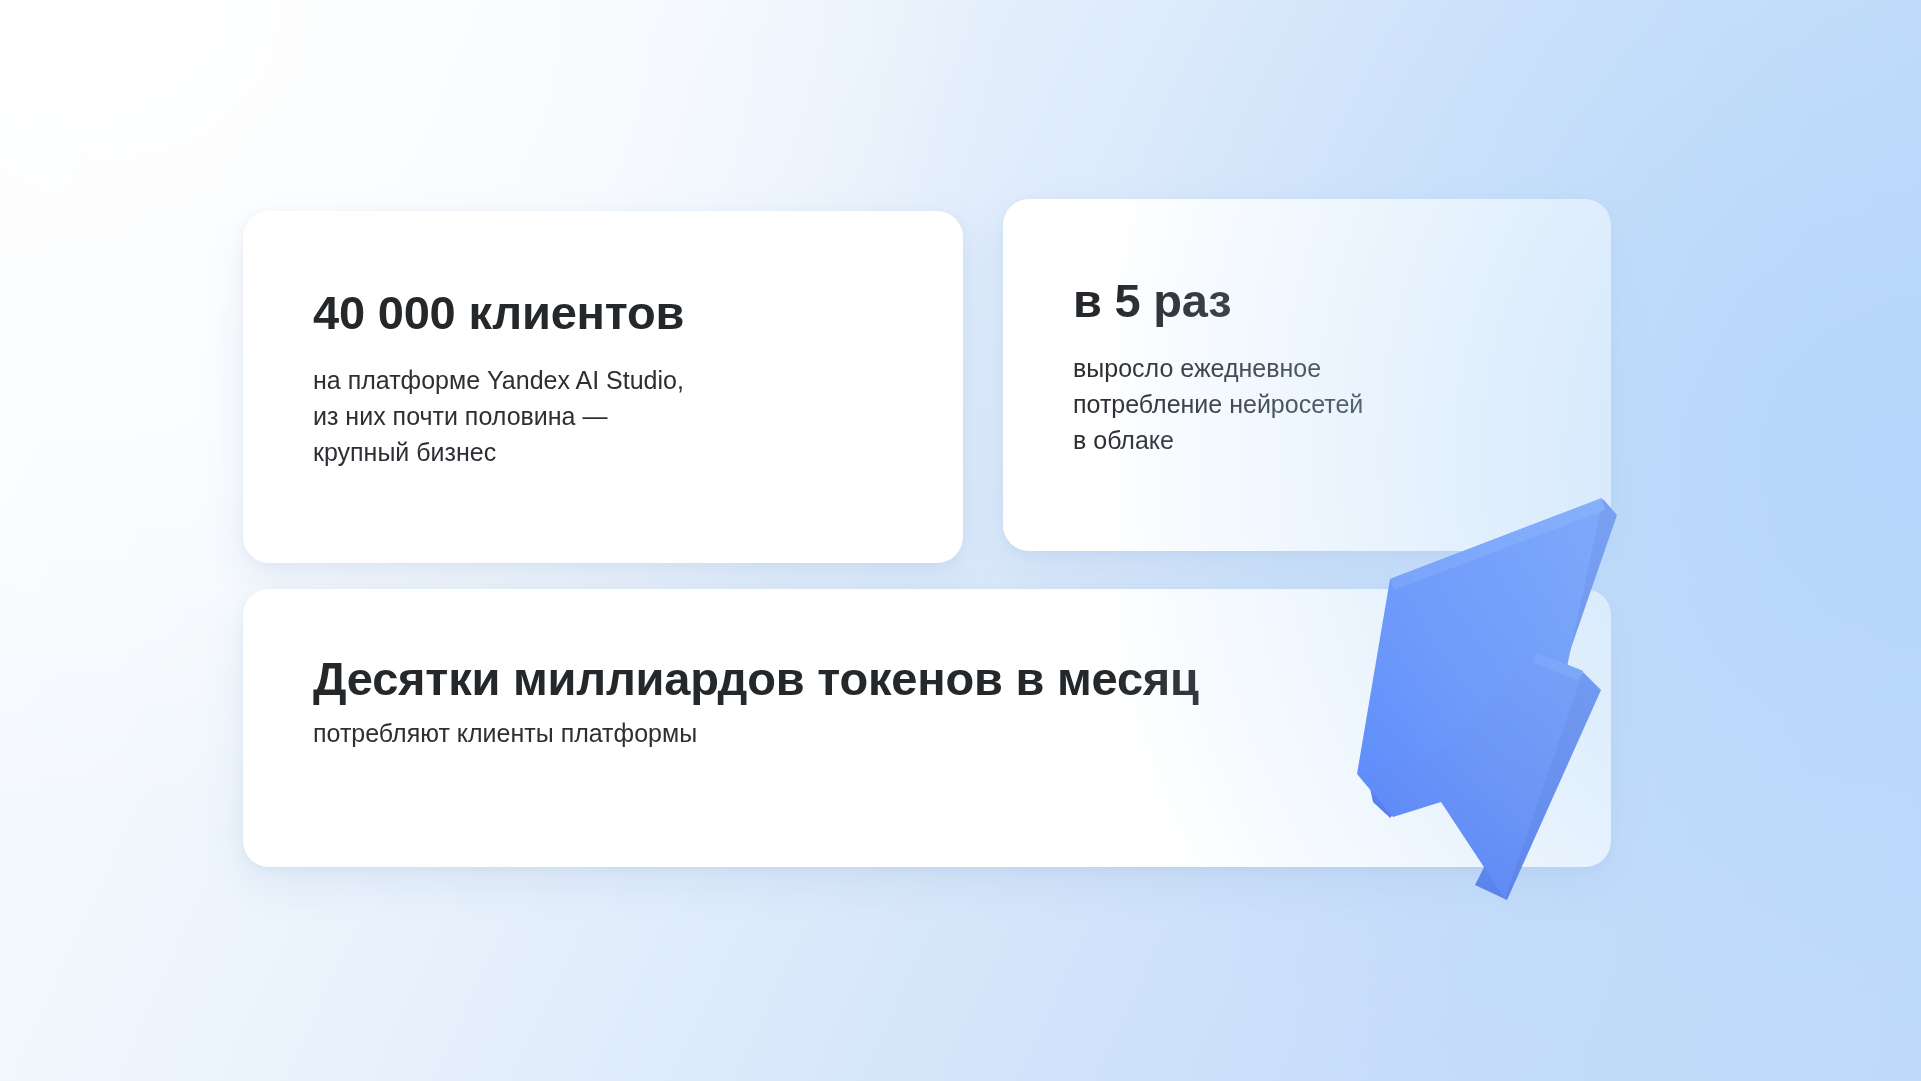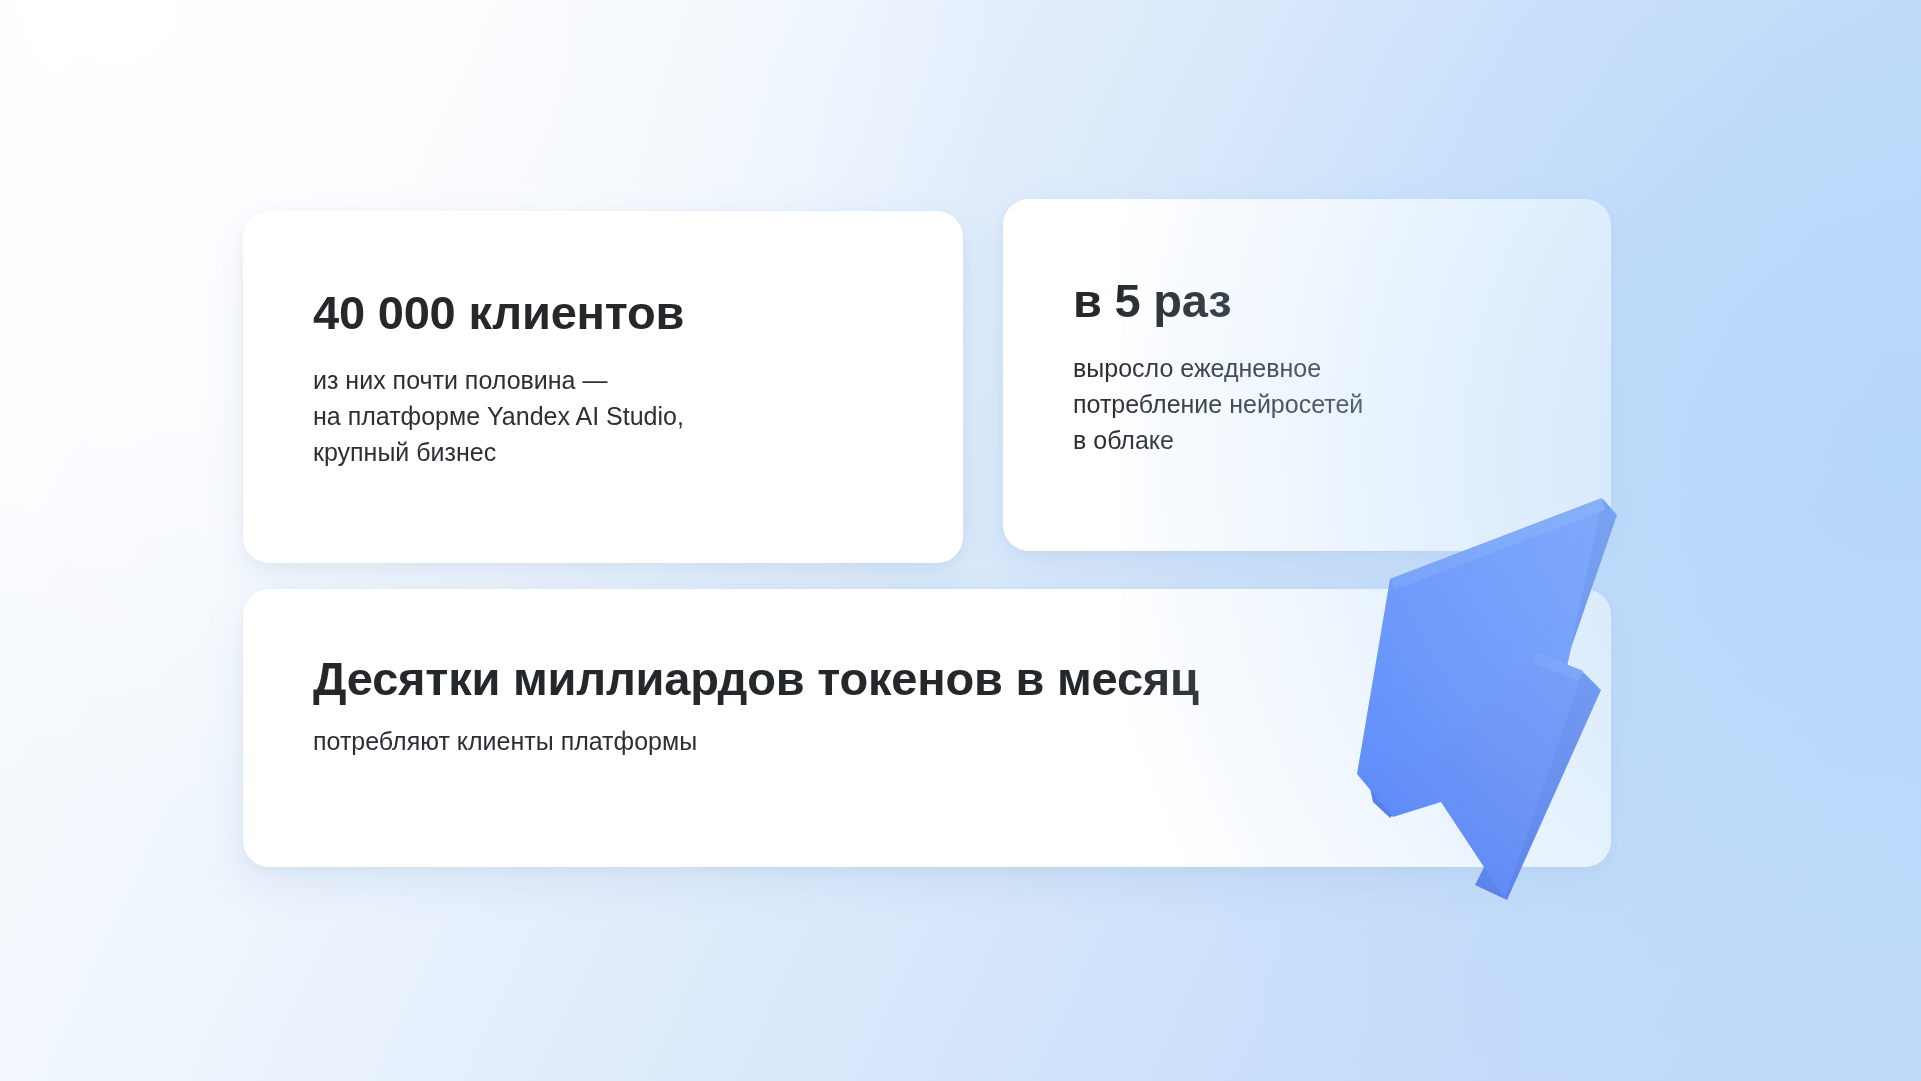--- a/index.html
+++ b/index.html
@@ -74,21 +74,21 @@
   #card-tokens  .stat-title { font-size:47px; line-height:56px; }
 
   .stat-desc {
     color:#2c2f33;
     font-size:25px;
     line-height:36px;
     font-weight:400;
   }
   #card-clients .stat-desc { margin-top:21px; }
   #card-growth  .stat-desc { margin-top:21px; }
-  #card-tokens  .stat-desc { margin-top:16px; }
+  #card-tokens  .stat-desc { margin-top:8px; }
 
   .stat-desc .line { display:block; white-space:nowrap; }
 
   
   #bolt-icon {
     position:absolute;
     left:1355px; top:482px;
     width:270px; height:420px;
     pointer-events:none;
   }
@@ -98,22 +98,22 @@
 <body>
 
 <div id="stage">
 
   <div class="cards-layer">
 
     <div class="card" id="card-clients">
       <div class="card-body">
         <div class="stat-title">40 000 клиентов</div>
         <div class="stat-desc">
+          <span class="line">на платформе Yandex AI Studio,</span>
           <span class="line">из них почти половина —</span>
-          <span class="line">на платформе Yandex AI Studio,</span>
           <span class="line">крупный бизнес</span>
         </div>
       </div>
     </div>
 
     <div class="card" id="card-growth">
       <div class="card-body">
         <div class="stat-title">в 5 раз</div>
         <div class="stat-desc">
           <span class="line">выросло ежедневное</span>

